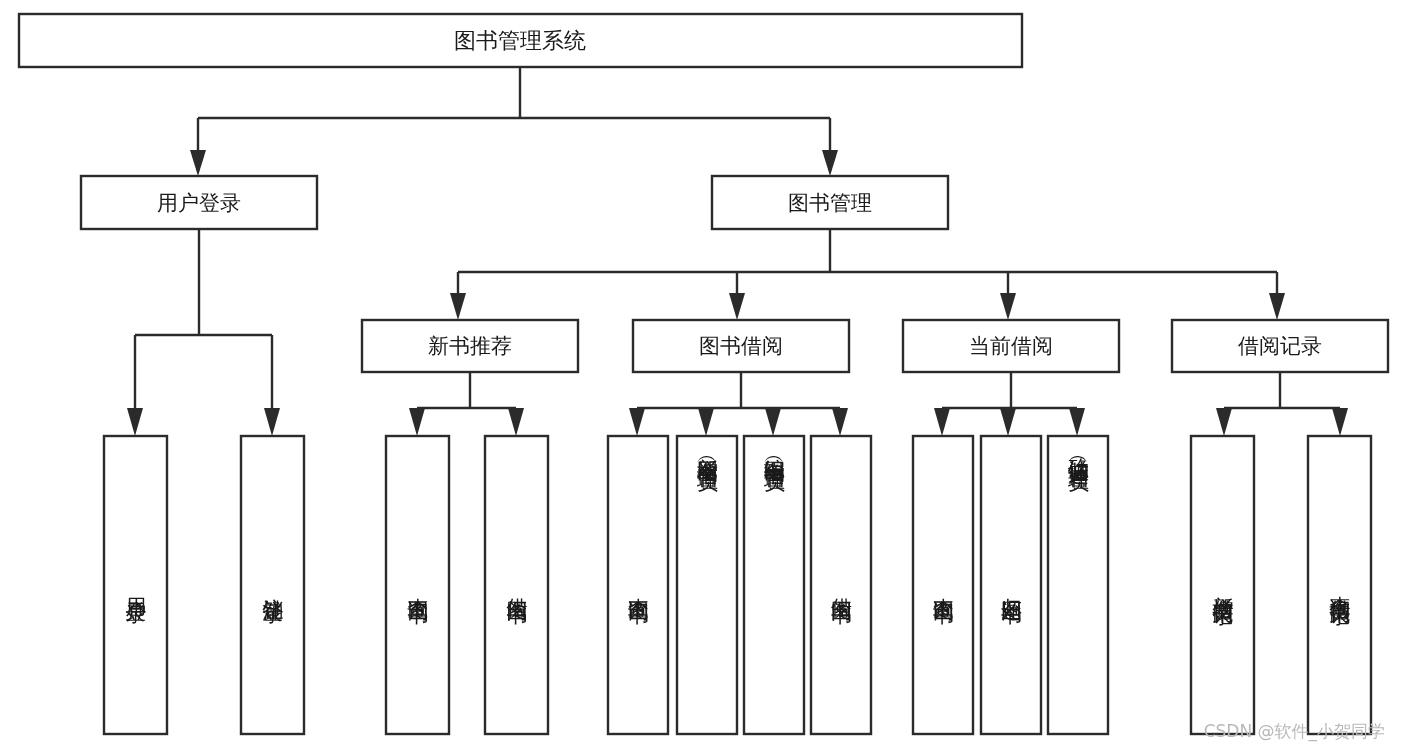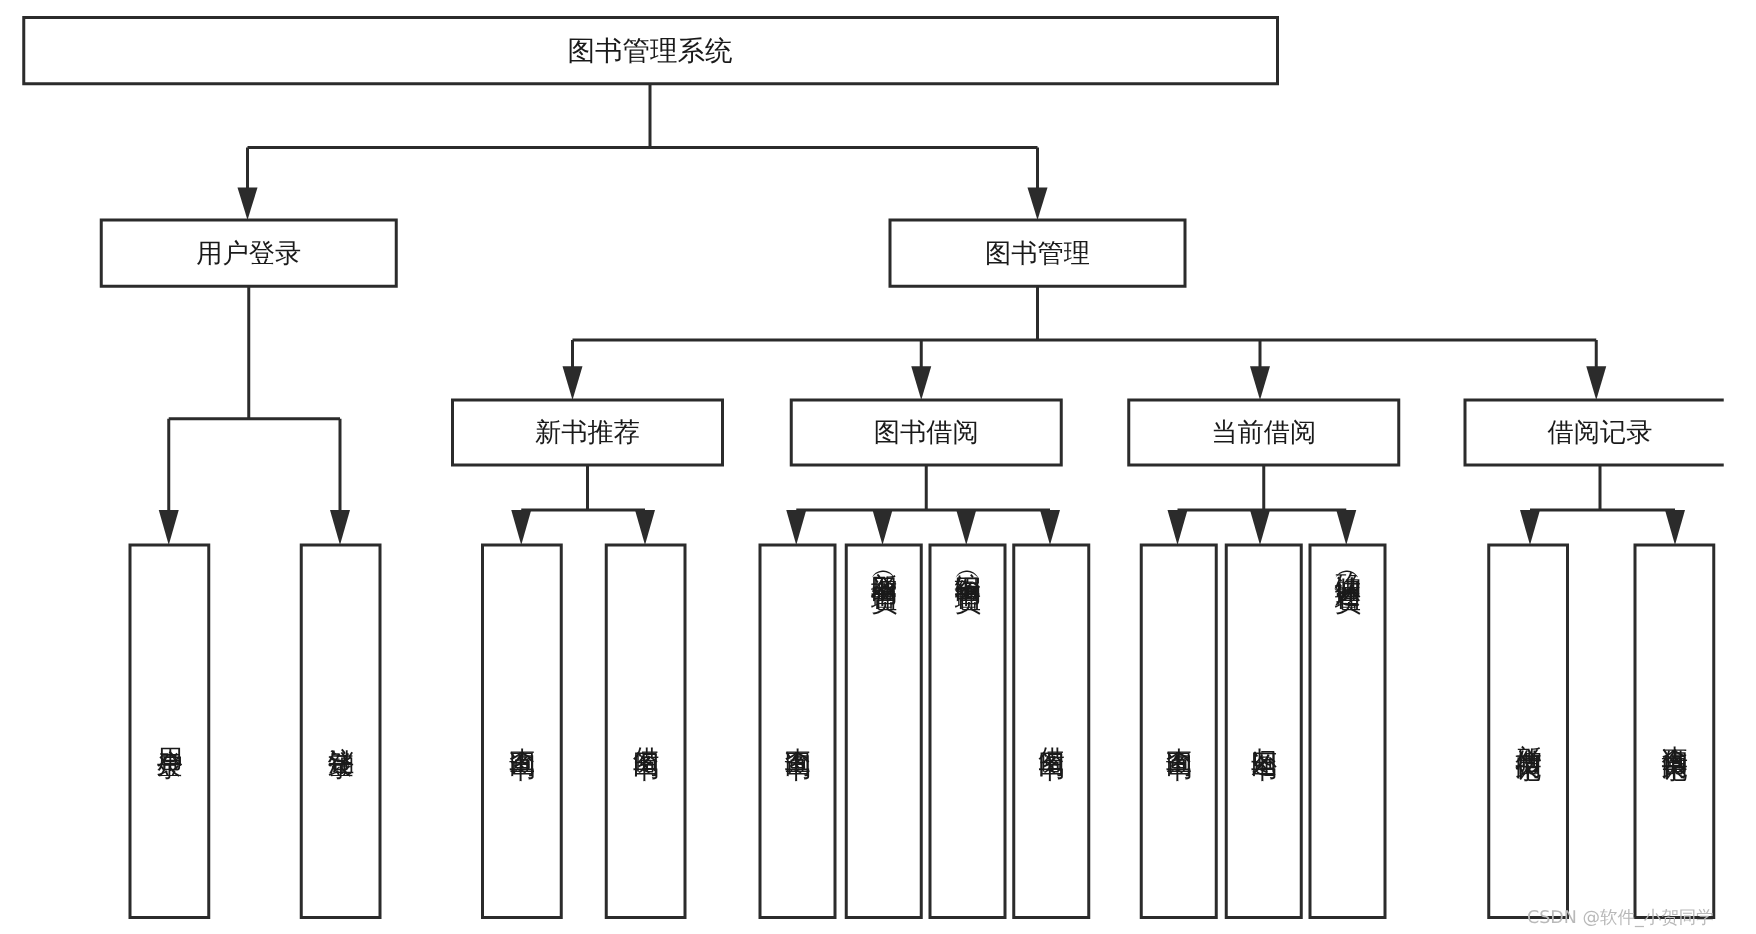--- a/index.html
+++ b/index.html
@@ -9,20 +9,21 @@
   }
   body {
     font-family: "DejaVu Sans", "Liberation Sans", sans-serif;
   }
   #diagram-root {
     position: relative;
     width: 1379px;
     height: 747px;
     background: #ffffff;
     overflow: hidden;
+    padding-left: 14px;
   }
   svg.diagram-canvas {
     position: absolute;
     left: 0;
     top: 0;
     width: 1405px;
     height: 747px;
     display: block;
   }
   .node-box {
@@ -65,21 +66,21 @@
     line-height: 1.18;
     color: #1a1a1a;
     letter-spacing: 2px;
     white-space: nowrap;
   }
   .watermark {
     position: absolute;
     right: 8px;
     bottom: 4px;
     font-family: "DejaVu Sans", "Liberation Sans", sans-serif;
-    font-size: 14px;
+    font-size: 17px;
     color: #b9b9b9;
     white-space: nowrap;
     pointer-events: none;
   }
 </style>
 </head>
 <body>
 
 <div id="diagram-root">
 

